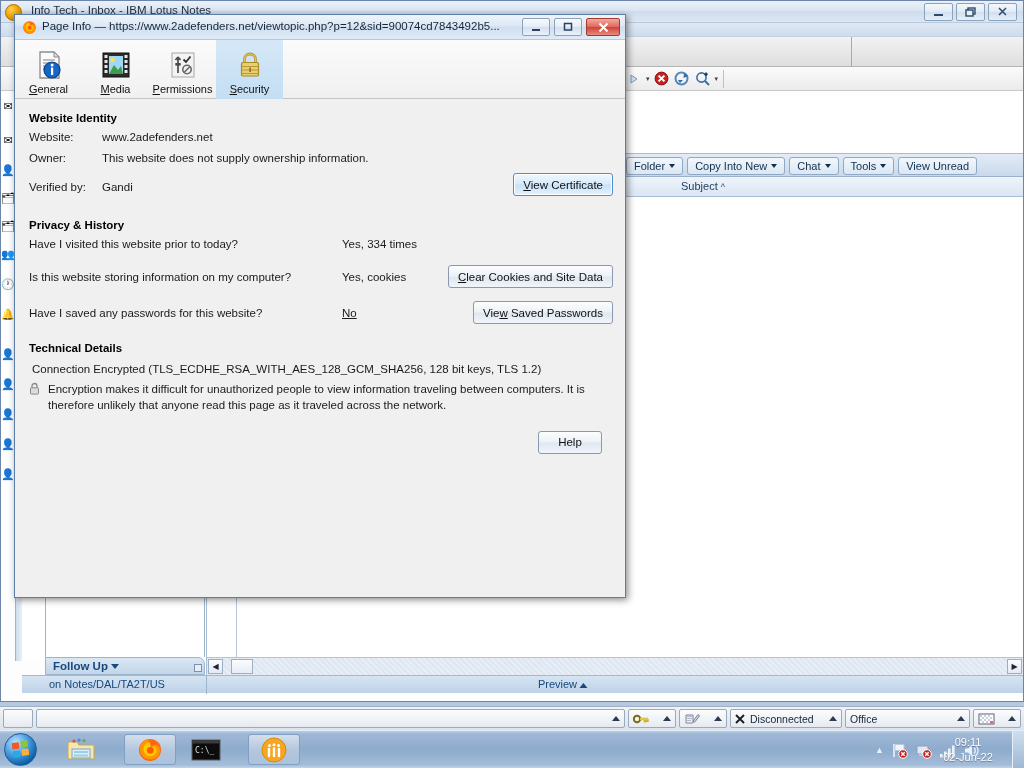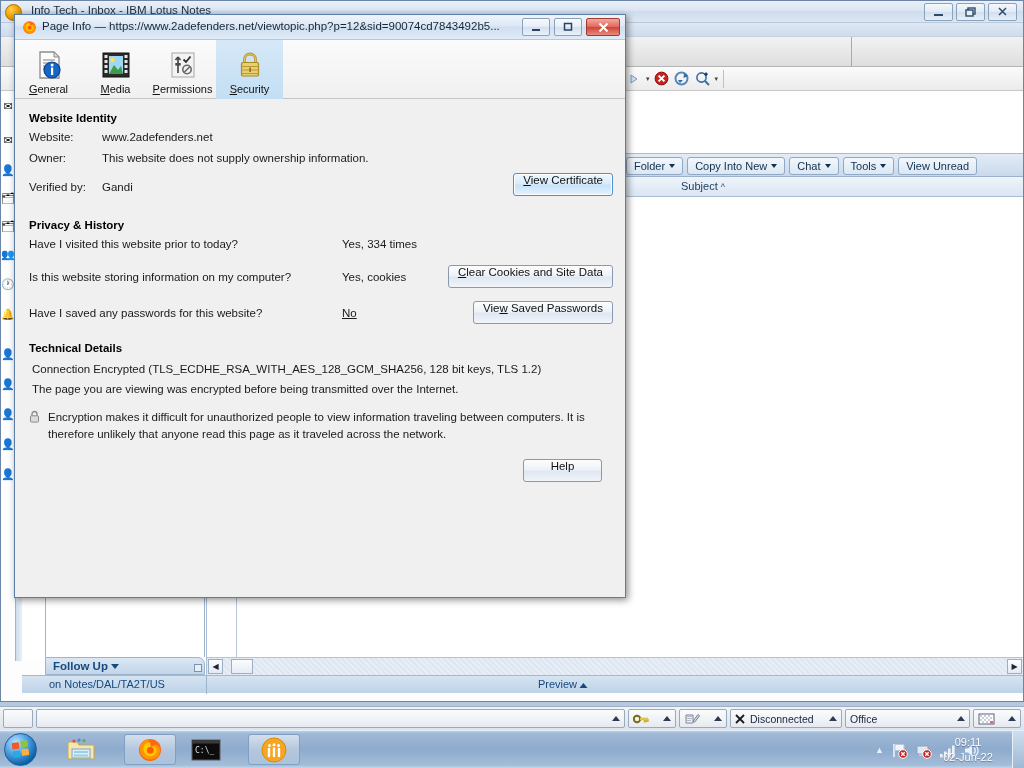--- a/index.html
+++ b/index.html
@@ -277,34 +277,34 @@
   .pi-row{
     position:relative; height:21px; font-size:11.5px; color:#1a1a1a;
   }
   .pi-lab{ position:absolute; left:0; top:0;}
   .pi-val{ position:absolute; top:0;}
   .pi-btn{
     position:absolute; height:23px; padding:0 9px;
     border:1px solid #8a99ad; border-radius:3px;
     background:linear-gradient(to bottom,#fcfdfe 0%,#edf2f8 47%,#dfe7f1 53%,#f0f5fa 100%);
     font-size:11.5px; color:#111;
-    display:flex; align-items:flex-start; justify-content:center;
+    display:flex; align-items:center; justify-content:center;
     white-space:nowrap;
   }
   .pi-btn.focus{
     border:1px solid #4e8fd0;
     background:linear-gradient(to bottom,#eef7ff 0%,#d9ecfb 47%,#c7e2f8 53%,#e4f2ff 100%);
     box-shadow:inset 0 0 0 1px #ffffff;
   }
   .pi-para{
     font-size:11.5px; color:#1a1a1a; line-height:16.5px; margin:3px;
   }
   .gap{ height:12px;}
   .pi-help{
-    position:absolute; right:11px; width:79px; height:23px;
+    position:absolute; right:11px; width:64px; height:23px;
   }
   .pi-lockmini{
     position:absolute; left:0px; top:1px; width:11px; height:13px;
   }
 </style>
 </head>
 <body>
 
 <div id="notes-window">
 
@@ -718,21 +718,20 @@
       <span class="pi-val" style="left:313px;top:5px;text-decoration:underline;">No</span>
       <div class="pi-btn" style="right:0px;top:-1px;">
         <span>Vie<u>w</u> Saved Passwords</span>
       </div>
     </div>
 
     <div class="gap" style="height:6px;"></div>
 
     <div class="pi-section-h">Technical Details</div>
     <div class="pi-para" style="margin-bottom:3px;">Connection Encrypted (TLS_ECDHE_RSA_WITH_AES_128_GCM_SHA256, 128 bit keys, TLS 1.2)</div>
-    <div class="pi-para" style="margin-bottom:12px;">The page you are viewing was encrypted before being transmitted over the Internet.</div>
     <div style="position:relative; padding-left:16px;">
       <span class="pi-lockmini">
         <svg width="11" height="13" viewBox="0 0 11 13">
           <path d="M3 6 L3 4 A2.5 2.5 0 0 1 8 4 L8 6" fill="none" stroke="#8a8a8a" stroke-width="1.3"></path>
           <rect x="1.5" y="5.8" width="8" height="6.3" rx="0.8" fill="#dcdcdc" stroke="#8a8a8a" stroke-width="1"></rect>
         </svg>
       </span>
       <div class="pi-para">Encryption makes it difficult for unauthorized people to view information traveling between computers. It is therefore unlikely that anyone read this page as it traveled across the network.</div>
     </div>
     <div style="position:relative; height:40px;">

